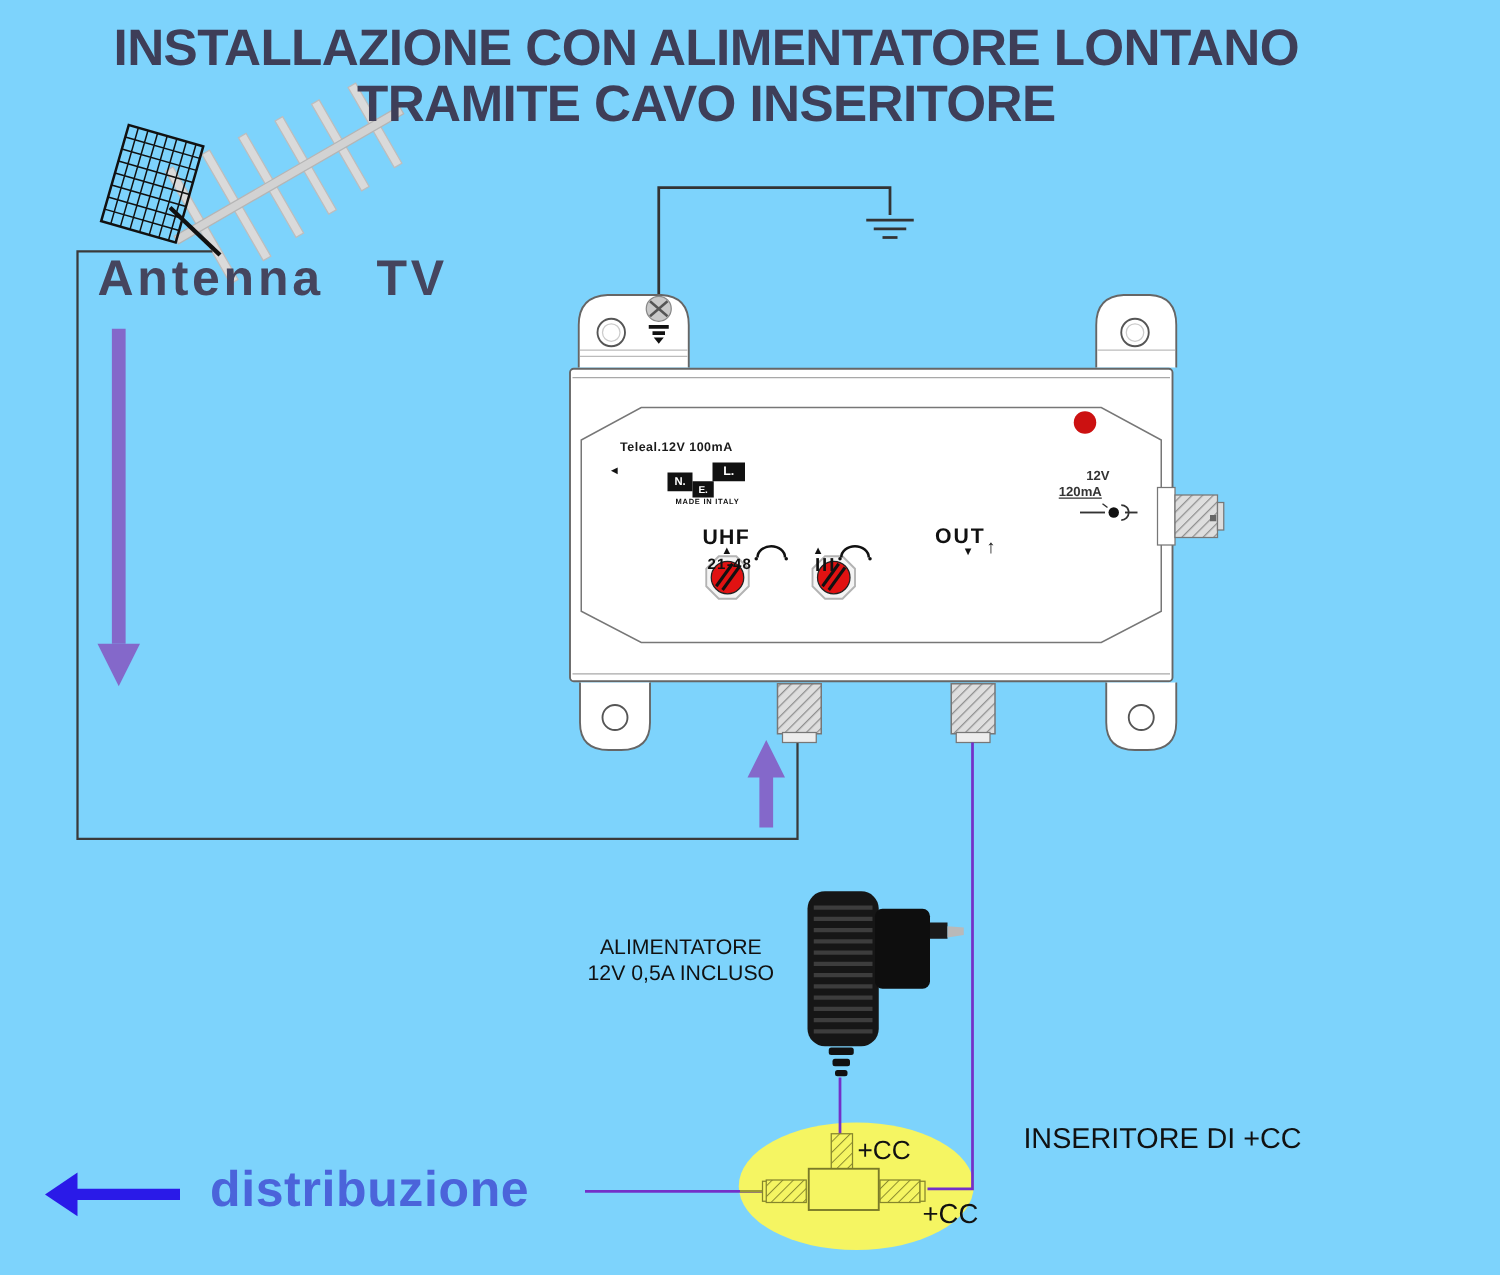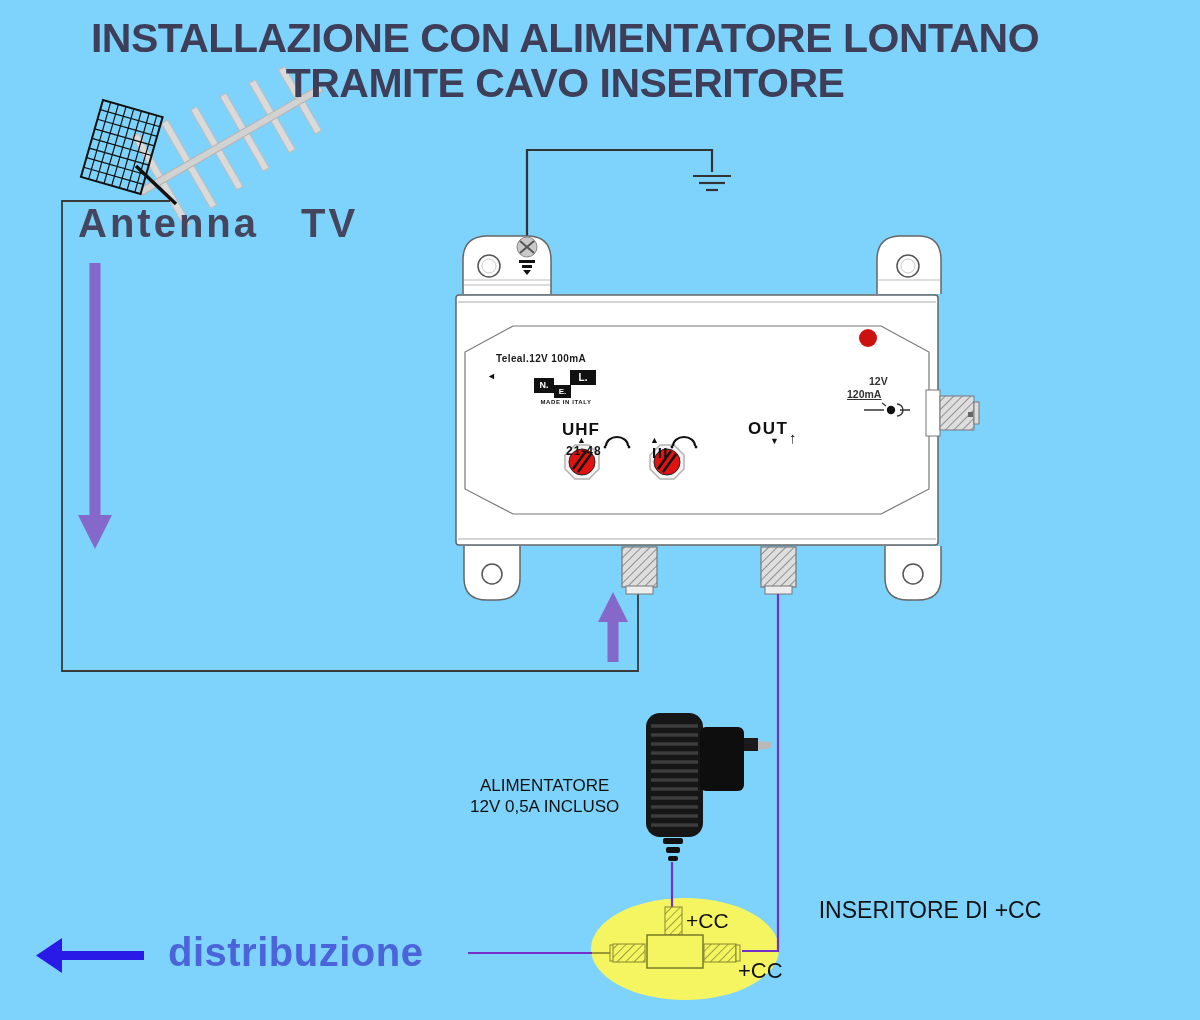--- a/index.html
+++ b/index.html
@@ -17,21 +17,21 @@
   #made-italy{left:0;top:33px;width:64px;font-size:6px;font-weight:bold;letter-spacing:.6px;
               text-align:center;color:#111;}
   #uhf-range{left:566px;top:410px;font-size:12px;font-weight:bold;letter-spacing:1px;margin-top:34px;}
   #uhf-label{left:562px;top:420px;font-size:17px;font-weight:bold;letter-spacing:1px;}
   #iii-label{left:652px;top:444px;font-size:15px;font-weight:bold;letter-spacing:1.5px;}
   #out-label{left:748px;top:419px;font-size:17px;font-weight:bold;letter-spacing:1.5px;}
   .tiny-glyph{font-size:9px;color:#111;}
   #out-up{left:789px;top:429px;font-size:15px;font-weight:bold;}
   #dc-v{left:869px;top:375px;font-size:10.5px;font-weight:bold;color:#333;}
   #dc-a{left:847px;top:388px;font-size:10.5px;font-weight:bold;color:#333;text-decoration:underline;}
-  #psu-label{left:470px;top:747px;font-size:17px;line-height:21px;color:#000;margin-top:28px;}
+  #psu-label{left:470px;top:747px;font-size:17px;line-height:21px;color:#000;}
   #inserter-label{left:818px;top:894px;width:224px;text-align:center;font-size:23px;
                   line-height:33px;color:#111;}
   #distribuzione{left:168px;top:930px;font-size:40px;font-weight:bold;color:#4b64da;letter-spacing:.5px;}
   #cc-top{left:686px;top:909px;font-size:21px;color:#111;}
   #cc-bottom{left:738px;top:958px;font-size:22px;color:#111;}
 </style>
 </head>
 <body>
 
 <div id="canvas">

